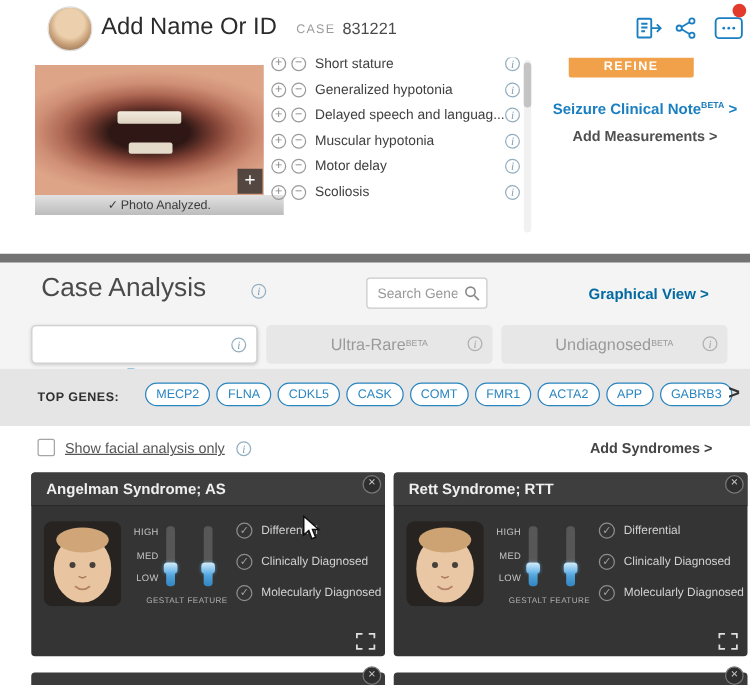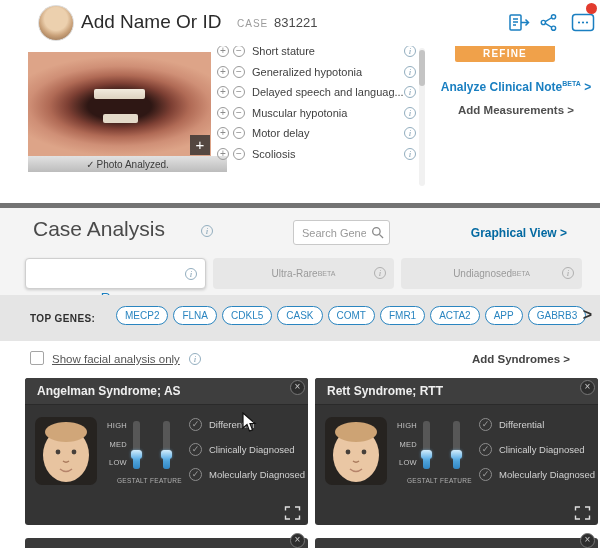--- a/index.html
+++ b/index.html
@@ -57,38 +57,38 @@
     background:#f0a14a; color:#fff; font-size:10px; font-weight:bold; letter-spacing:1.2px;
     text-align:center; line-height:15px; border-radius:0 0 2px 2px; cursor:pointer; }
   .analyze-link { position:absolute; left:430px; top:80px; width:172px; text-align:center;
     font-size:12px; font-weight:bold; color:#1a7fc1; cursor:pointer; }
   sup.beta { font-size:7px; }
   .add-measurements { position:absolute; left:430px; top:104px; width:172px; text-align:center;
     font-size:11.5px; font-weight:bold; color:#4f4f4f; cursor:pointer; }
 
   
   .ca-section { position:absolute; left:0; top:203px; width:600px; height:92px;
-    background:#f4f4f4; border-top:5px solid #737373; }
+    background:#f4f4f4; border-top:7px solid #737373; }
   .ca-title { position:absolute; left:33px; top:9px; font-size:21px; color:#4a4a4a; }
   .ca-info { position:absolute; left:201px; top:17px; }
   .search-box { position:absolute; left:293px; top:12px; width:97px; height:25px; background:#fff;
     border:1px solid #c9c9c9; border-radius:3px; display:flex; align-items:center; }
   .search-input { border:none; outline:none; width:72px; font-size:11px; padding-left:8px;
     color:#444; background:transparent; font-family:"Liberation Sans", sans-serif; }
   .search-input::placeholder { color:#999; }
   .graphical-view { position:absolute; right:33px; top:18px; font-size:12px; font-weight:bold;
     color:#0369a1; cursor:pointer; }
   .tabs { position:absolute; left:25px; top:50px; display:flex; gap:7px; }
   .tab { width:181px; height:31px; border-radius:4px; display:flex; align-items:center;
     justify-content:center; position:relative; cursor:pointer; }
   .tab .info-icon { position:absolute; right:8px; top:9px; }
   .tab-rare { background:#fff; border:1px solid #cfcfcf; box-shadow:0 1px 3px rgba(0,0,0,.18); }
   .tab-rare .tab-label { color:#1a7fc1; font-size:13.5px;margin-top:48px; }
   .tab-muted { background:#e7e7e7; }
-  .tab-muted .tab-label { color:#9a9a9a; font-size:10px; }
+  .tab-muted .tab-label { color:#9a9a9a; font-size:13px; }
   .tab-muted .info-icon { border-color:#b0b0b0; color:#a5a5a5; }
 
   
   .genes-row { position:absolute; left:0; top:295px; width:600px; height:46px; background:#e5e5e5; }
   .genes-label { position:absolute; left:30px; top:18px; font-size:10px; font-weight:bold;
     color:#2f2f2f; letter-spacing:.4px; }
   .gene-pills { position:absolute; left:116px; top:11px; display:flex; gap:5px; }
   .gene-pill { border:1px solid #2a85c0; color:#2a85c0; border-radius:11px; padding:3px 8px;
     font-size:10px; background:#fff; white-space:nowrap; cursor:pointer; }
   .genes-chevron { position:absolute; right:8px; top:11px; font-size:16px; color:#333;
@@ -229,21 +229,21 @@
   <div class="photo">
     <div class="photo-plus">+</div>
   </div>
   <div class="photo-caption">
     <span class="check-icon"></span>
     <span>Photo Analyzed.</span>
   </div>
 
   <div class="refine-btn">REFINE</div>
   <div class="analyze-link">
-    <span>Analyze Clinical Note</span><sup class="beta">BETA</sup>
+    <span>Seizure Clinical Note</span><sup class="beta">BETA</sup>
     <span>&gt;</span>
   </div>
   <div class="add-measurements">Add Measurements &gt;</div>
 
   <div class="ca-section">
     <div class="ca-title">Case Analysis</div>
     <span class="info-icon ca-info"></span>
     <div class="search-box">
       <input class="search-input" type="text" placeholder="Search Gene" style="">
       <span style="margin-left:auto;margin-right:5px;display:flex;">

